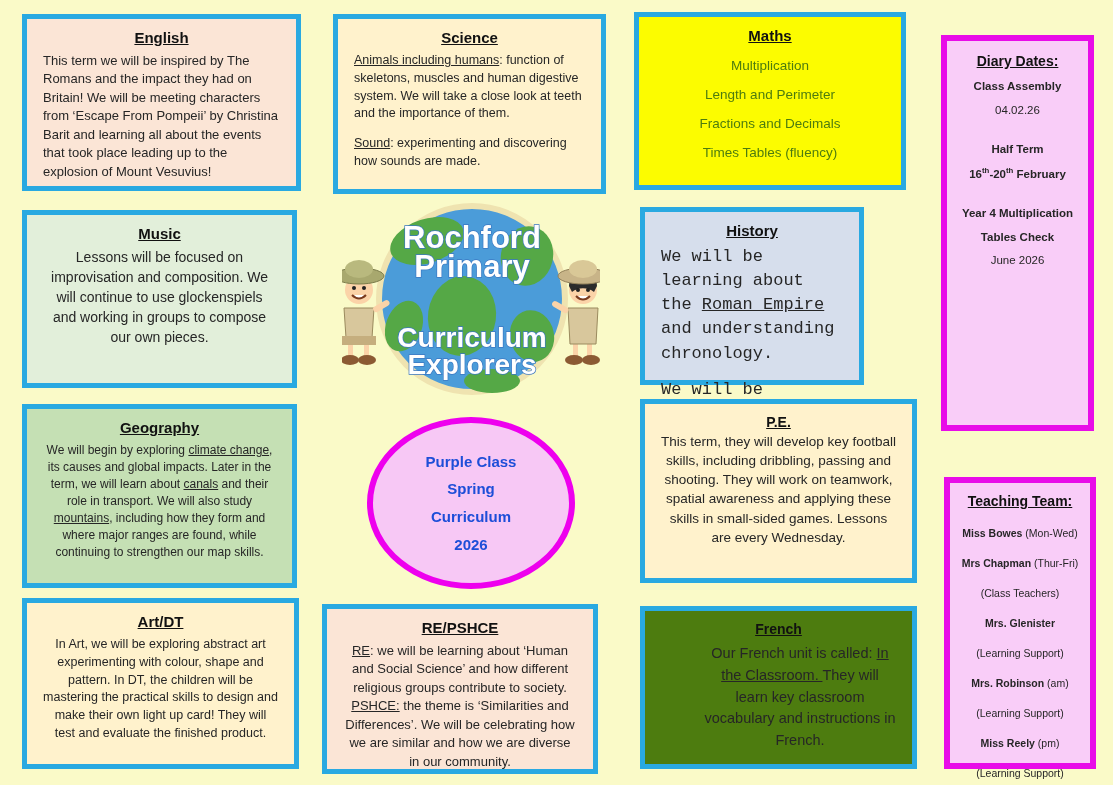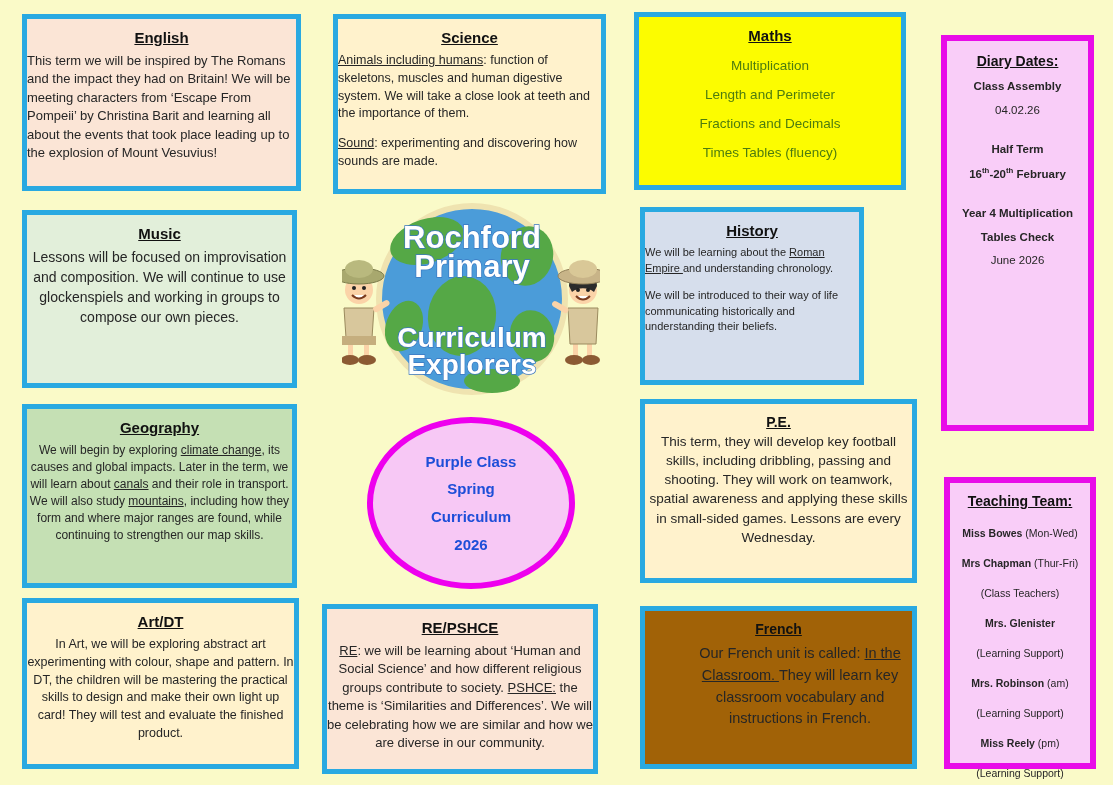--- a/index.html
+++ b/index.html
@@ -11,21 +11,21 @@
     position:relative;
     width:1113px;height:785px;
     background:#FAFAC8;
     overflow:hidden;
     color:#262626;
   }
   .box{
     position:absolute;
     box-sizing:border-box;
     border:5px solid #29A9E1;
-    padding:4px 0;
+    padding:4px 16px;
   }
   .pink{
     border:6px solid #E80CE8;
     background:#F9CDF8;
     text-align:center;
   }
   .box-title{
     font-weight:bold;
     text-decoration:underline;
     text-align:center;
@@ -53,25 +53,25 @@
   .repshce{left:322px;top:604px;width:276px;height:170px;background:#FBE5D6;}
   .repshce .body{font-size:13px;}
 
   
   .maths{left:634px;top:12px;width:272px;height:178px;background:#FCFC00;}
   .maths-item{
     text-align:center;font-size:13.5px;margin:14px 0;
     color:#4d7c0f;
   }
   .history{left:640px;top:207px;width:224px;height:178px;background:#D6DEEC;}
-  .history .body{font-size:11px;margin-bottom:12px;}
+  .history .body{font-size:17px;margin-bottom:12px;font-family:Liberation Mono, monospace;}
   .pe{left:640px;top:399px;width:277px;height:184px;background:#FFF2CC;}
   .pe .box-title{margin-bottom:2px;font-size:14px;}
   .pe .body{font-size:13.5px;margin-top:2px;}
-  .french{left:640px;top:606px;width:277px;height:163px;background:#a16207;}
+  .french{left:640px;top:606px;width:277px;height:163px;background:#4d7c0f;}
   .french .box-title{font-size:14px;}
   .french .body{font-size:14.5px;line-height:1.5;margin-left:43px;}
 
   
   .diary{left:941px;top:35px;width:153px;height:396px;padding:6px 12px;}
   .diary .box-title{font-size:14px;margin-bottom:10px;}
   .diary-group{margin-bottom:24px;}
   .dline{font-size:11.5px;margin:9px 0;line-height:1.3;}
   .teaching{left:944px;top:477px;width:152px;height:292px;padding:4px 2px;}
   .teaching .box-title{font-size:14px;margin-bottom:8px;}

